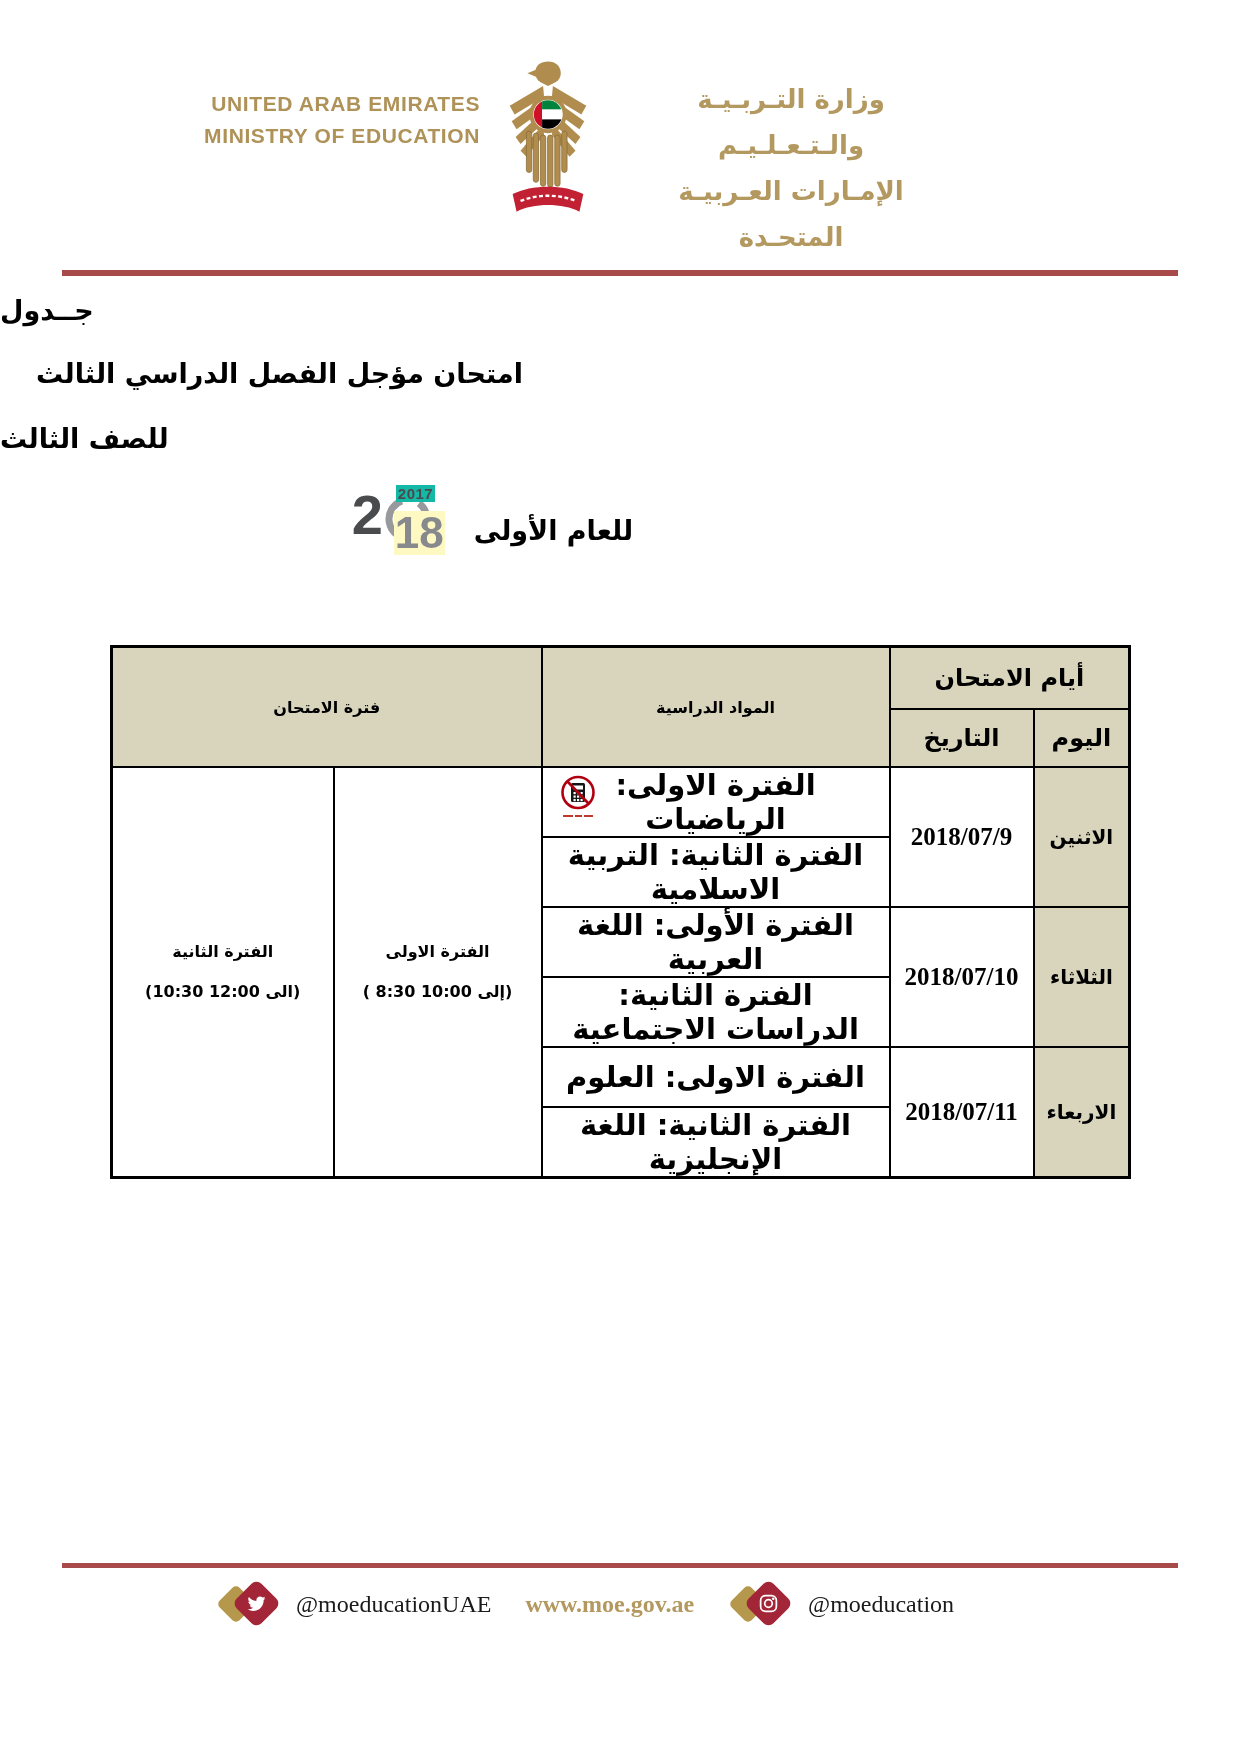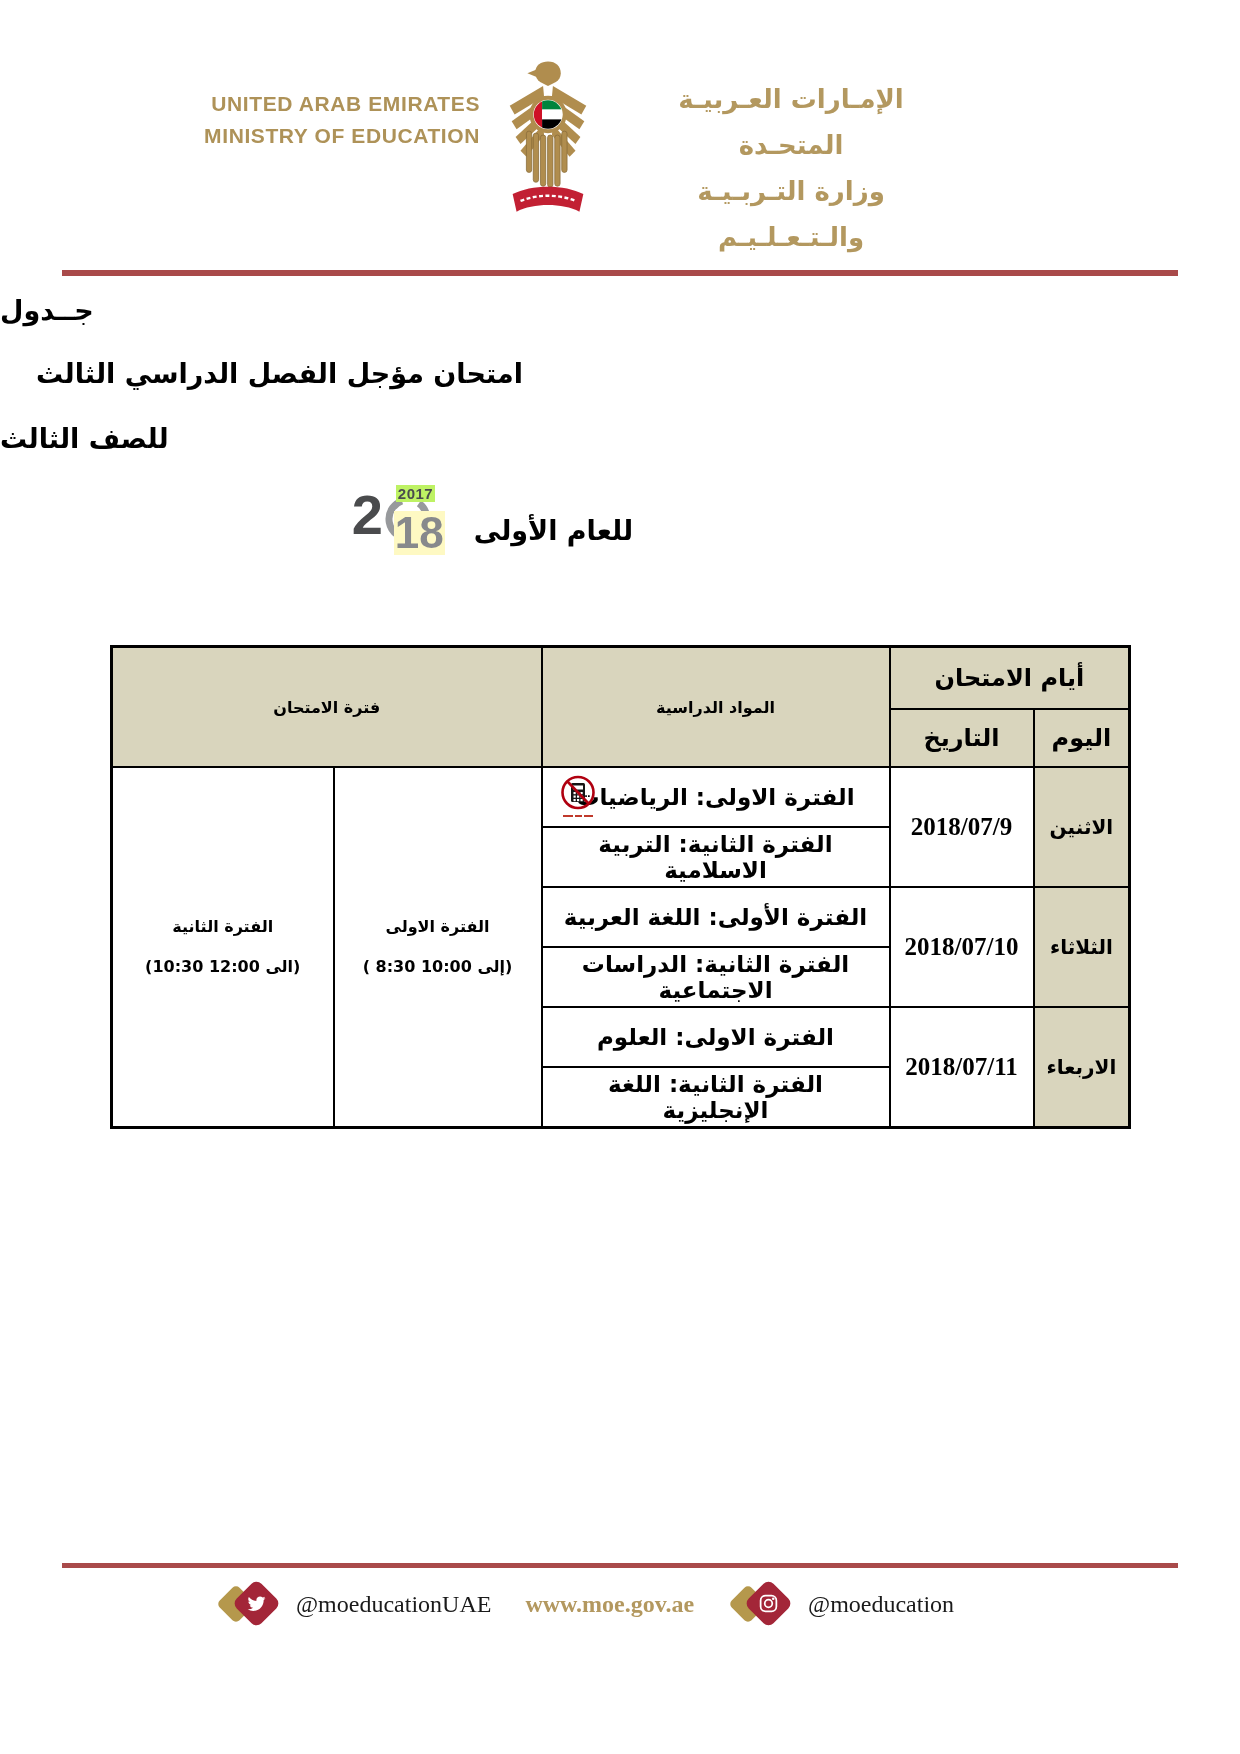--- a/index.html
+++ b/index.html
@@ -24,33 +24,33 @@
   .titles .t-line{font-size:27px;line-height:30px;}
   .t1{margin-bottom:33px;} .t2{margin-bottom:35px;padding-left:36px;} .t3{margin-bottom:26px;}
   .t4-row{display:flex;direction:ltr;justify-content:center;align-items:center;gap:2px;height:86px;}
   .t4-text{font-size:27px;font-weight:bold;direction:rtl;padding-top:14px;}
 
   
   .yearlogo{position:relative;width:122px;height:84px;font-family:"Liberation Sans",sans-serif;}
   .yl-2{position:absolute;left:2px;top:6px;font-size:56px;font-weight:bold;color:#4a4b4d;line-height:56px;}
   .yl-ring{position:absolute;left:32px;top:12px;}
   .yl-2017{position:absolute;left:46px;top:4px;font-size:15px;font-weight:bold;color:#4a4b4d;
-           background:#bef264;padding:0 2px;letter-spacing:.5px;}
+           background:#14b8a6;padding:0 2px;letter-spacing:.5px;}
   .yl-18{position:absolute;left:44px;top:30px;font-size:44px;font-weight:bold;color:#87898c;
          background:#fef9c3;line-height:44px;padding:0 1px;}
 
   
   table.sched{position:absolute;left:110px;top:645px;border-collapse:collapse;table-layout:fixed;
               direction:rtl;border:3px solid #000;}
   table.sched th,table.sched td{border:2px solid #000;text-align:center;vertical-align:middle;
               color:#000;font-weight:bold;padding:0 12px;}
   .beige{background:#d9d5bd;}
   th.h-top{height:60px;font-size:24px;}
   th.h-sub{height:56px;font-size:24px;}
-  td.c-subject{height:58px;font-size:23px;position:relative;}
+  td.c-subject{height:58px;font-size:29px;position:relative;}
   td.c-date{font-family:"Liberation Serif",serif;font-size:25px;}
   td.c-day{font-size:20px;}
   td.c-period{font-size:16px;line-height:40px;}
   td.c-period .p-time{font-family:"DejaVu Sans",sans-serif;}
 
   .no-calc{position:absolute;left:14px;top:6px;}
 
   
   .footer-row{position:absolute;left:222px;top:1578px;display:flex;align-items:center;direction:ltr;}
   .badge{position:relative;width:60px;height:52px;}
@@ -115,22 +115,22 @@
         <rect x="49" y="54" width="21" height="10" fill="#ffffff"></rect>
         <rect x="49" y="64" width="21" height="10" fill="#000000"></rect>
       </g>
 
       <path d="M19 140 C38 130 72 130 91 140 L87 158 C70 149 40 149 23 158 Z" fill="#c22033"></path>
       <path d="M27 147 C45 140 65 140 83 147" fill="none" stroke="#fff" stroke-width="2.4" stroke-dasharray="4 2.5"></path>
     </svg>
   </div>
 
   <div class="hdr-ar" dir="rtl">
+    <div>وزارة التـربـيـة والـتـعـلـيـم</div>
     <div>الإمـارات العـربيـة المتحـدة</div>
-    <div>وزارة التـربـيـة والـتـعـلـيـم</div>
   </div>
 
   <div class="red-line top"></div>
 
   <div class="titles">
     <div class="t-line t1">جــدول</div>
     <div class="t-line t2">امتحان مؤجل الفصل الدراسي الثالث</div>
     <div class="t-line t3">للصف الثالث</div>
     <div class="t4-row">
       <div class="yearlogo">

